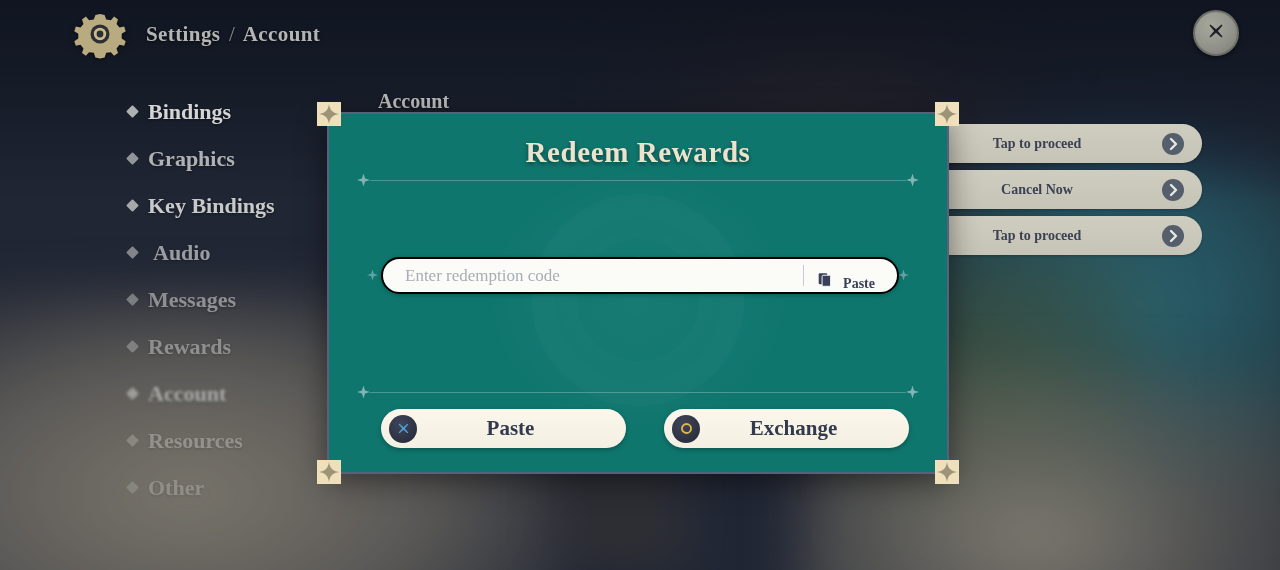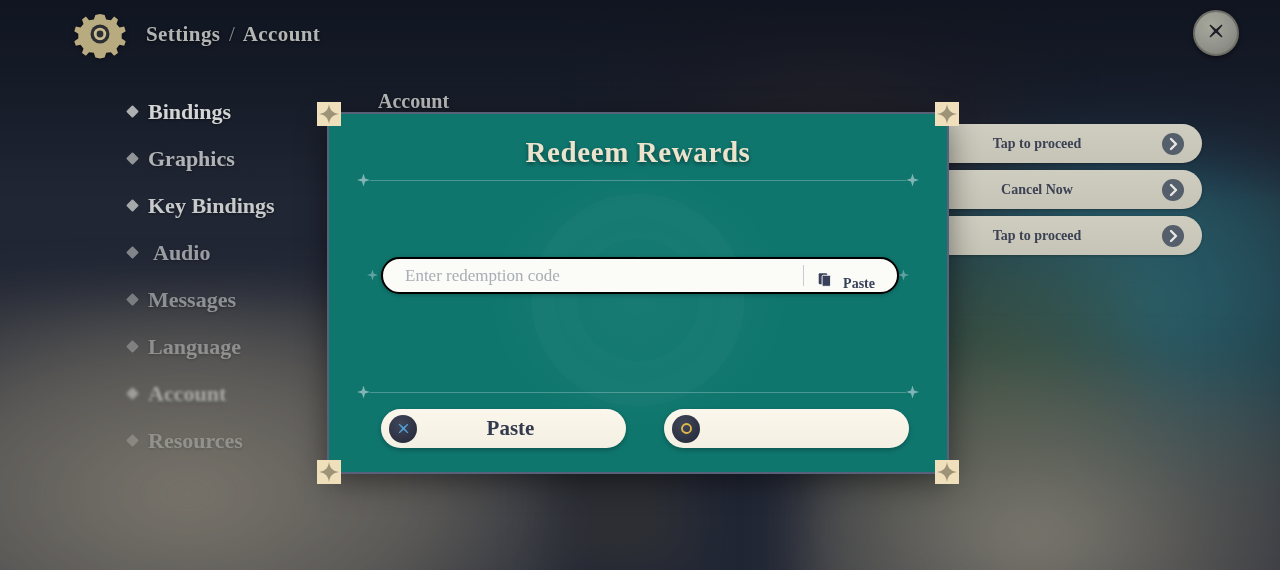--- a/index.html
+++ b/index.html
@@ -305,29 +305,33 @@
     <div class="nav-item i3">
       <span class="nav-dia"></span>
       <span>Audio</span>
     </div>
     <div class="nav-item i4">
       <span class="nav-dia"></span>
       <span>Messages</span>
     </div>
     <div class="nav-item i5">
       <span class="nav-dia"></span>
-      <span>Language</span>
+      <span>Rewards</span>
     </div>
     <div class="nav-item i6">
       <span class="nav-dia"></span>
       <span>Account</span>
     </div>
     <div class="nav-item i7">
       <span class="nav-dia"></span>
       <span>Resources</span>
+    </div>
+    <div class="nav-item i8">
+      <span class="nav-dia"></span>
+      <span>Other</span>
     </div>
   </nav>
 
   <div id="content-head">Account</div>
 
   <div id="rows">
     <div class="row">
       <span class="spark">
         <svg viewBox="0 0 26 26" width="26" height="26">
             <path d="M13 0 C14.2 8.6 17.4 11.8 26 13 C17.4 14.2 14.2 17.4 13 26 C11.8 17.4 8.6 14.2 0 13 C8.6 11.8 11.8 8.6 13 0Z" fill="#e8d9a8"></path>
@@ -443,14 +447,15 @@
     </span>
     <span class="blabel">Paste</span>
   </button>
 
   <button class="actbtn" id="btn-exchange">
     <span class="bicon">
       <svg viewBox="0 0 24 24" width="17" height="17">
         <circle cx="12" cy="12" r="6.4" fill="none" stroke="#e0b84a" stroke-width="2.6"></circle>
       </svg>
     </span>
+    <span class="blabel">Exchange</span>
   </button>
 </div>
 
 </body></html>

